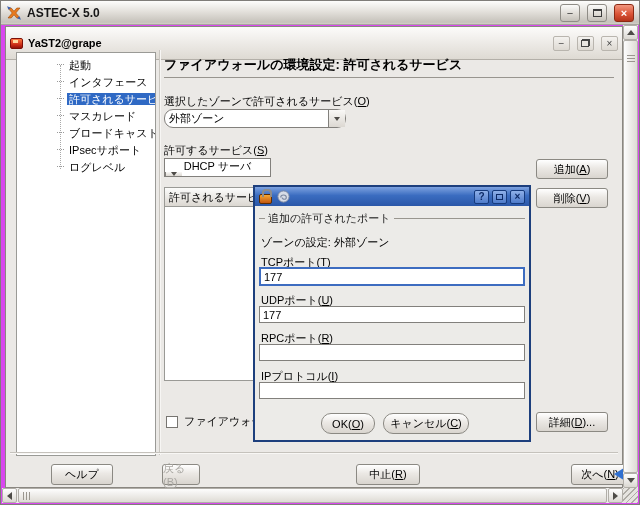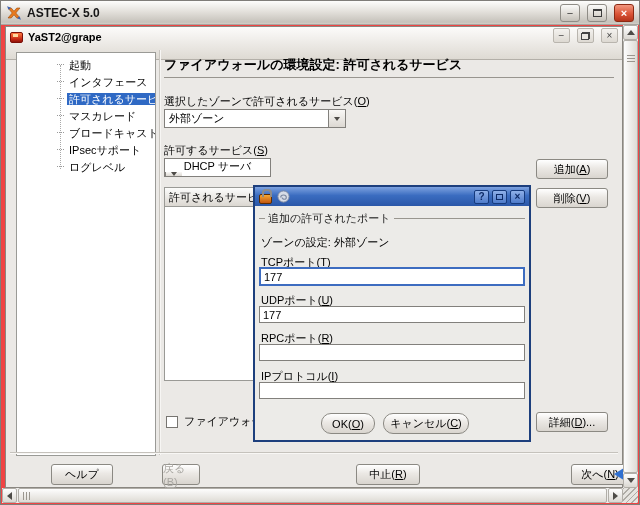--- a/index.html
+++ b/index.html
@@ -1,20 +1,20 @@
 <!DOCTYPE html>
 <html><head>
 <meta charset="utf-8">
 <style>
   * { margin:0; padding:0; box-sizing:border-box; }
   html,body { width:640px; height:505px; font-family:"Liberation Sans","DejaVu Sans",sans-serif; font-size:11px; color:#000; }
   body { position:relative; background:#cfccc6; overflow:hidden; }
 
   
-  .outer { position:absolute; inset:0; border:1px solid #7f7d79; background:#ef4444; }
+  .outer { position:absolute; inset:0; border:1px solid #7f7d79; background:#d946ef; }
   .outer-titlebar { position:absolute; top:0; left:0; right:0; height:24px;
     background:linear-gradient(#fdfdfc,#e4e1dc 45%,#c6c2bb 92%,#d2cec8);
     border-bottom:1px solid #a8a49e; display:flex; align-items:center; gap:5px; padding:0 5px; }
   .outer-title { font-weight:bold; font-size:12px; color:#161616; flex:1; }
   .winbtn { width:20px; height:18px; border:1px solid #8f8c86; border-radius:3px;
     background:linear-gradient(#fbfbfa,#dcd8d2 60%,#c4c0b9); display:flex; align-items:center; justify-content:center;
     font-size:11px; color:#3c3c3c; margin-left:2px; }
   .winbtn.close { background:linear-gradient(#f2977f,#db5537 55%,#b5341b); border-color:#8c2a14; color:#fff; font-weight:bold; }
   .maxglyph { width:9px; height:8px; border:1px solid #3c3c3c; border-top:2px solid #3c3c3c; }
 
@@ -36,21 +36,21 @@
     background:linear-gradient(#fdfdfd,#dedbd5); }
   .hthumb .grip { position:absolute; top:3px; left:4px; width:9px; height:8px;
     background:repeating-linear-gradient(90deg,#9a968f 0 1px,transparent 1px 3px); }
   .corner { position:absolute; right:1px; bottom:1px; width:15px; height:15px; background:#e6e4e0;
     background-image:repeating-linear-gradient(315deg,#aeaba5 0 1px,transparent 1px 4px); }
 
   
   .inner { position:absolute; left:4px; top:25px; width:618px; height:462px; border:1px solid #8a8781; background:#ebe9e6; }
   .inner-titlebar { position:absolute; top:0; left:0; right:0; height:32px;
     background:linear-gradient(#fcfbfa,#dedad3); border-bottom:1px solid #b3afa8;
-    display:flex; align-items:flex-end; gap:5px; padding:16px 4px; }
+    display:flex; align-items:center; gap:5px; padding:16px 4px; }
   .inner-title { font-weight:bold; font-size:11px; flex:1; }
   .flatbtn { width:17px; height:15px; border:1px solid #b9b5ae; border-radius:2px; background:linear-gradient(#f4f2ef,#ddd9d2);
     display:flex; align-items:center; justify-content:center; font-size:10px; color:#444; margin-left:2px; }
   .restore-glyph { position:relative; width:9px; height:8px; }
   .restore-glyph::before { content:""; position:absolute; right:0; top:0; width:6px; height:5px; border:1px solid #444; }
   .restore-glyph::after  { content:""; position:absolute; left:0; bottom:0; width:6px; height:5px; border:1px solid #444; background:#e9e6e1; }
   .yast-mini { width:13px; height:11px; background:linear-gradient(#ff7a42,#c42613 70%,#8f150b); border:1px solid #7c0f07; border-radius:2px; position:relative; }
   .yast-mini::before { content:""; position:absolute; left:2px; top:1px; width:5px; height:3px; background:#ffd9a0; }
 
   .inner-content { position:absolute; top:21px; left:0; right:0; bottom:0; }
@@ -171,21 +171,21 @@
           <div class="titem"><span class="dash"></span><span class="lbl">IPsecサポート</span></div>
           <div class="titem"><span class="dash"></span><span class="lbl">ログレベル</span></div>
         </div>
       </div>
       <div class="vdivider"></div>
 
       <div class="heading">ファイアウォールの環境設定: 許可されるサービス</div>
       <div class="heading-rule"></div>
 
       <div class="flabel" style="left:158px; top:46px;"><span>選択したゾーンで許可されるサービス(</span><span class="u">O</span><span>)</span></div>
-      <div class="combo" style="left:158px; top:61px; width:182px;">
+      <div class="combo" style="left:158px; top:61px; width:182px;border-radius:9px;">
         <span class="cval">外部ゾーン</span>
         <span class="cbtn">
             <span class="tri down"></span>
           </span>
       </div>
 
       <div class="flabel" style="left:158px; top:95px;"><span>許可するサービス(</span><span class="u">S</span><span>)</span></div>
       <div class="combo" style="left:158px; top:110px; width:107px;flex-direction:column;">
         <span class="cval">DHCP サーバ</span>
         <span class="cbtn">

